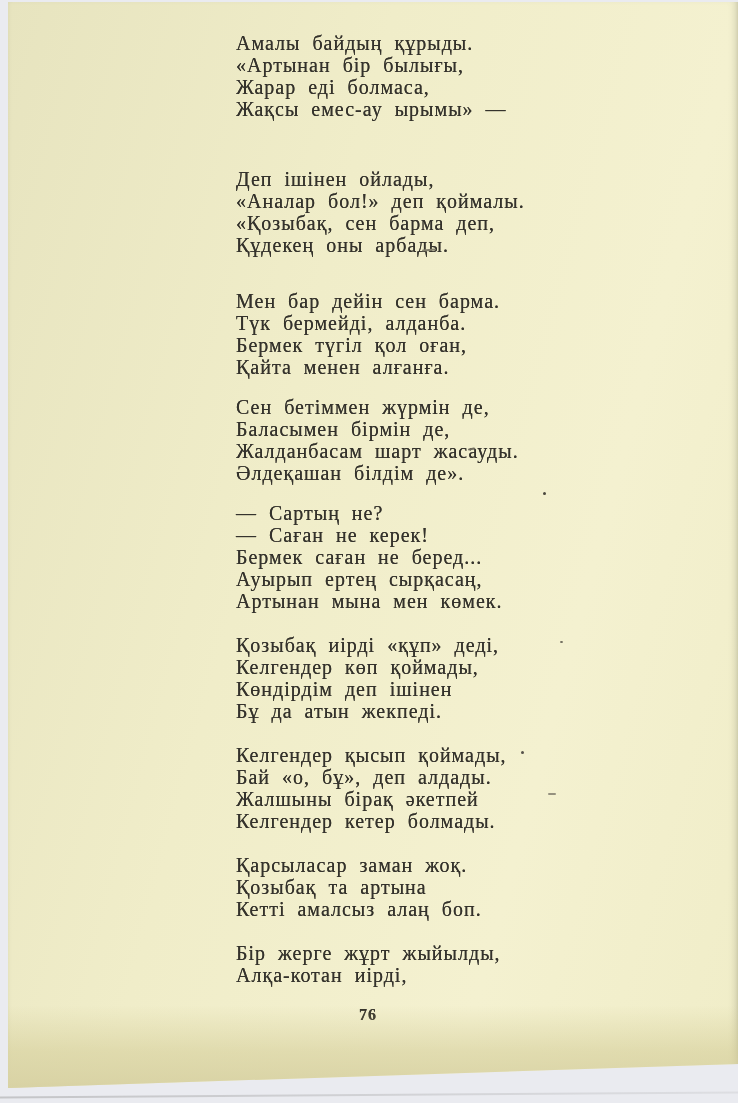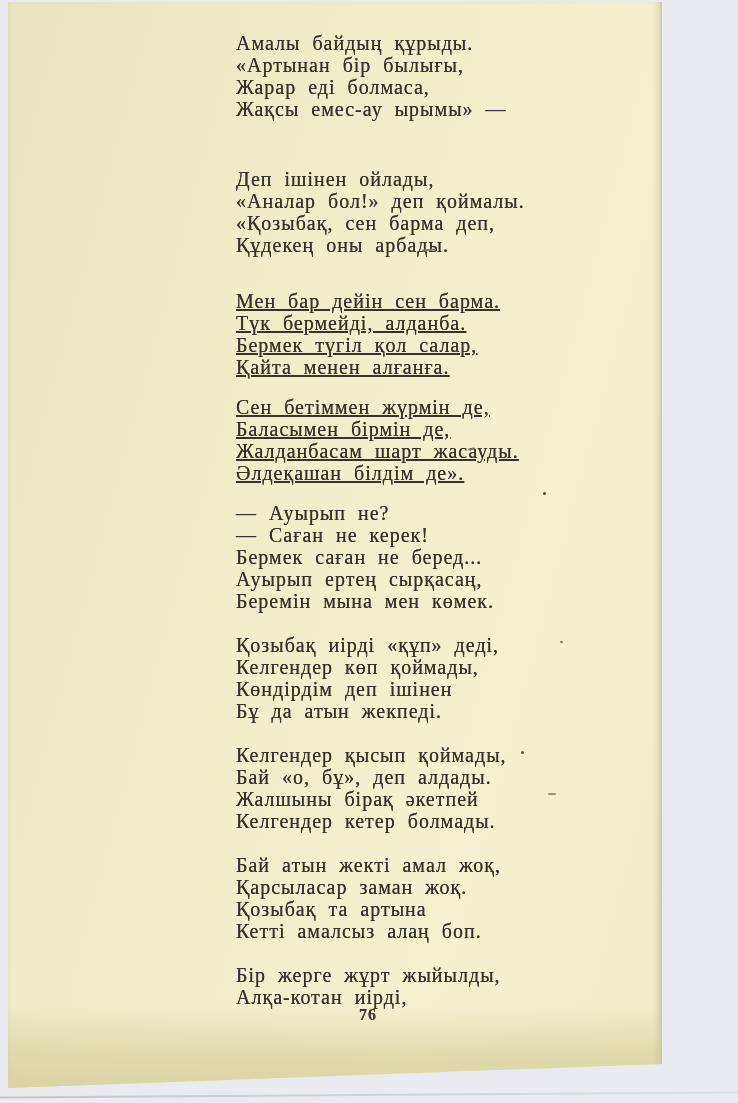--- a/index.html
+++ b/index.html
@@ -16,21 +16,21 @@
     font-family:"Liberation Serif", serif;
     position:relative;
     overflow:hidden;
   }
   .scan{
     position:absolute;inset:0;
   }
   .page{
     position:absolute;
     left:8px; top:2px;
-    width:654px; height:1088px;
+    width:731px; height:1088px;
     background:linear-gradient(105deg, var(--paper-dark) 0%, var(--paper) 38%, #f4f1d0 72%, #f0edc8 100%);
     clip-path:polygon(0 0, 100% 0, 100% 1062px, 0 1086px);
     box-shadow:inset -8px 0 10px -7px rgba(110,110,90,.45),
                inset 0 -4px 6px -3px rgba(120,112,70,.35);
   }
   
   .page::after{
     content:"";
     position:absolute;left:0;right:0;bottom:0;height:85px;
     background:linear-gradient(180deg, rgba(215,209,160,0) 0%, rgba(210,203,150,.55) 55%, var(--paper-edge) 100%);
@@ -48,21 +48,21 @@
     color:var(--ink);
     font-size:20px;
     line-height:22px;
     letter-spacing:1px;
     word-spacing:6px;
     text-shadow:0 0 .6px rgba(40,38,30,.85);
     white-space:nowrap;
   }
   .stanza{margin-bottom:22px;}
   .stanza:nth-child(2){margin-bottom:34px;margin-top:48px;}
-  .stanza:nth-child(3),.stanza:nth-child(4){margin-bottom:18px;text-decoration:underline;}
+  .stanza:nth-child(3),.stanza:nth-child(4){margin-bottom:18px;}
   .page-number{
     position:absolute;
     left:340px; top:1004px;
     width:40px;
     text-align:center;
     color:#2e2c26;
     font-size:16px;
     font-weight:bold;
     letter-spacing:1px;
     text-shadow:0 0 .5px rgba(40,38,30,.8);
@@ -90,50 +90,49 @@
         </div>
         <div class="stanza">
           <div class="line">Деп ішінен ойлады,</div>
           <div class="line">«Аналар бол!» деп қоймалы.</div>
           <div class="line">«Қозыбақ, сен барма деп,</div>
           <div class="line">Құдекең оны арбады.</div>
         </div>
         <div class="stanza">
           <div class="line">Мен бар дейін сен барма.</div>
           <div class="line">Түк бермейді, алданба.</div>
-          <div class="line">Бермек түгіл қол салар,</div>
+          <div class="line">Бермек түгіл қол оған,</div>
           <div class="line">Қайта менен алғанға.</div>
         </div>
         <div class="stanza">
           <div class="line">Сен бетіммен жүрмін де,</div>
           <div class="line">Баласымен бірмін де,</div>
           <div class="line">Жалданбасам шарт жасауды.</div>
           <div class="line">Әлдеқашан білдім де».</div>
         </div>
         <div class="stanza">
-          <div class="line">— Ауырып не?</div>
+          <div class="line">— Сартың не?</div>
           <div class="line">— Саған не керек!</div>
           <div class="line">Бермек саған не беред...</div>
           <div class="line">Ауырып ертең сырқасаң,</div>
-          <div class="line">Беремін мына мен көмек.</div>
+          <div class="line">Артынан мына мен көмек.</div>
         </div>
         <div class="stanza">
           <div class="line">Қозыбақ иірді «құп» деді,</div>
           <div class="line">Келгендер көп қоймады,</div>
           <div class="line">Көндірдім деп ішінен</div>
           <div class="line">Бұ да атын жекпеді.</div>
         </div>
         <div class="stanza">
           <div class="line">Келгендер қысып қоймады,</div>
           <div class="line">Бай «о, бұ», деп алдады.</div>
           <div class="line">Жалшыны бірақ әкетпей</div>
           <div class="line">Келгендер кетер болмады.</div>
         </div>
         <div class="stanza">
-          <div class="line">Бай атын жекті амал жоқ,</div>
           <div class="line">Қарсыласар заман жоқ.</div>
           <div class="line">Қозыбақ та артына</div>
           <div class="line">Кетті амалсыз алаң боп.</div>
         </div>
         <div class="stanza">
           <div class="line">Бір жерге жұрт жыйылды,</div>
           <div class="line">Алқа-котан иірді,</div>
         </div>
       </div>
 

